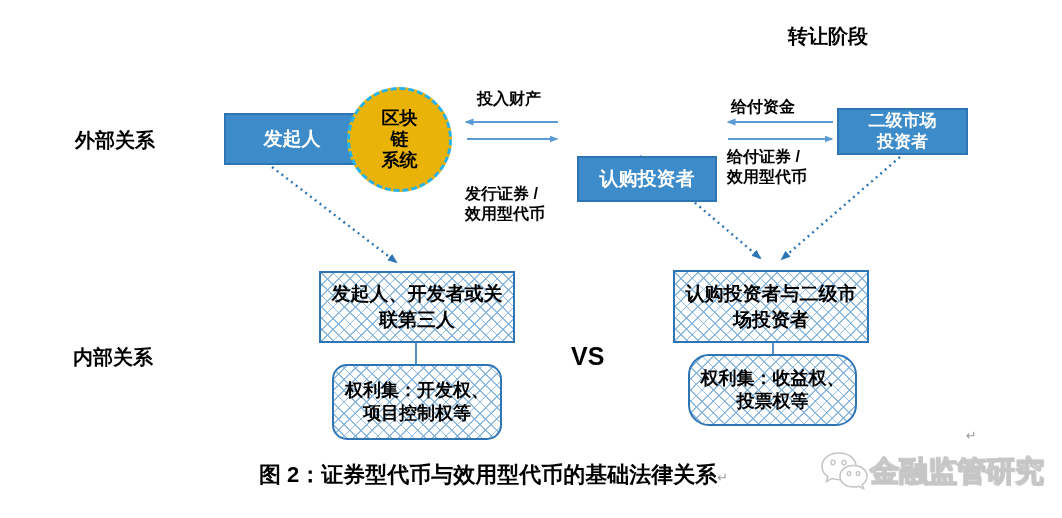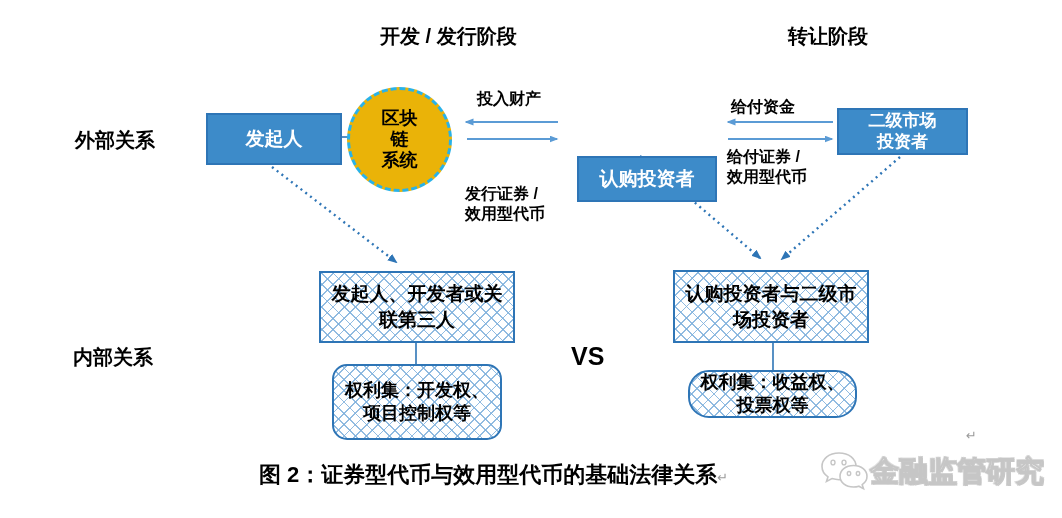--- a/index.html
+++ b/index.html
@@ -66,27 +66,26 @@
     <line x1="728" y1="139" x2="832" y2="139" stroke="#5B9BD5" stroke-width="2" marker-end="url(#arrowLight)"></line>
 
     <line x1="272" y1="167" x2="396" y2="262" stroke="#2E75B6" stroke-width="2.4" stroke-dasharray="2 4" marker-end="url(#arrowDark)"></line>
     <line x1="640" y1="156" x2="760" y2="258" stroke="#2E75B6" stroke-width="2.4" stroke-dasharray="2 4" marker-end="url(#arrowDark)"></line>
     <line x1="900" y1="157" x2="782" y2="259" stroke="#2E75B6" stroke-width="2.4" stroke-dasharray="2 4" marker-end="url(#arrowDark)"></line>
 
     <line x1="416" y1="343" x2="416" y2="371" stroke="#2E75B6" stroke-width="1.6"></line>
     <line x1="773" y1="343" x2="773" y2="371" stroke="#2E75B6" stroke-width="1.6"></line>
   </svg>
 
-  <div class="abs phase" style="left:380px;top:23px;">开发 / 发行阶段</div>
   <div class="abs phase" style="left:788px;top:23px;">转让阶段</div>
 
   <div class="abs rowlabel" style="left:75px;top:127px;">外部关系</div>
   <div class="abs rowlabel" style="left:73px;top:344px;">内部关系</div>
 
-  <div class="abs bluebox" style="left:206px;top:113px;width:136px;height:52px;font-size:19px;z-index:2;">发起人</div>
+  <div class="abs bluebox" style="left:224px;top:113px;width:136px;height:52px;font-size:19px;z-index:2;">发起人</div>
 
   <div class="abs circle" style="left:347px;top:87px;width:105px;height:105px;">
     <span>区块</span>
     <span>链</span>
     <span>系统</span>
   </div>
 
   <div class="abs bluebox" style="left:577px;top:108px;width:140px;height:46px;font-size:19px;z-index:2;margin-top:48px;">认购投资者</div>
 
   <div class="abs bluebox" style="left:837px;top:108px;width:131px;height:47px;font-size:17px;z-index:2;flex-direction:column;">
@@ -115,21 +114,21 @@
     <span>场投资者</span>
   </div>
 
   <div class="abs vs" style="left:571px;top:342px;">VS</div>
 
   <div class="abs hatch rights" style="left:332px;top:364px;width:170px;height:76px;z-index:2;">
     <span>权利集：开发权、</span>
     <span>项目控制权等</span>
   </div>
 
-  <div class="abs hatch rights" style="left:688px;top:370px;width:169px;height:48px;z-index:2;border-radius:21px;">
+  <div class="abs hatch rights" style="left:688px;top:354px;width:169px;height:72px;z-index:2;border-radius:21px;">
     <span>权利集：收益权、</span>
     <span>投票权等</span>
   </div>
 
   <div class="abs caption" style="left:259px;top:460px;">
     <span>图 2：证券型代币与效用型代币的基础法律关系</span><span class="pmark">↵</span>
   </div>
 
   <div class="abs pmark" style="left:966px;top:428px;">↵</div>
 

